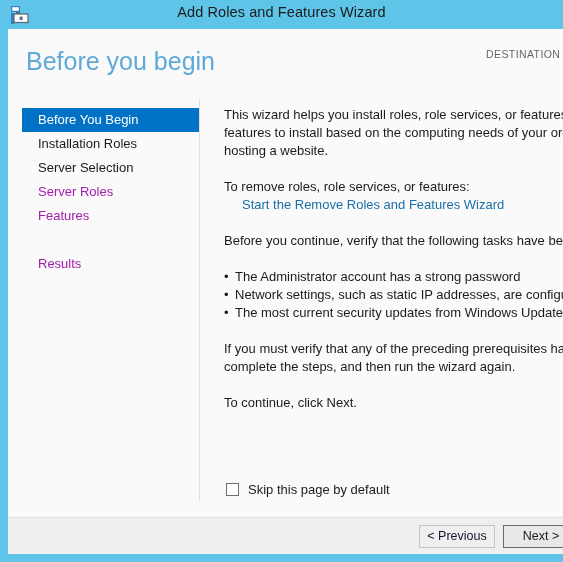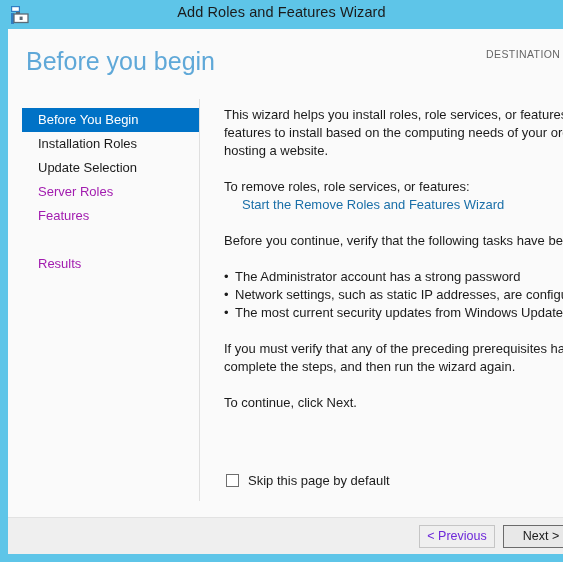--- a/index.html
+++ b/index.html
@@ -197,21 +197,21 @@
   .bullet-dot {
     display: inline-block;
     width: 11px;
     color: #1b1b1b;
   }
 
   
   #skip-row {
     position: absolute;
     left: 16px;
-    top: 374px;
+    top: 383px;
     height: 18px;
     white-space: nowrap;
     cursor: default;
   }
   #skip-box {
     display: inline-block;
     width: 13px;
     height: 13px;
     border: 1px solid #6E6E6E;
     background: #ffffff;
@@ -249,21 +249,21 @@
     font-family: "Liberation Sans", sans-serif;
     background: #EFEFEF;
     border: 1px solid #ADADAD;
     box-sizing: border-box;
     color: #1b1b1b;
     cursor: pointer;
     white-space: nowrap;
     padding: 0;
   }
   .btn.disabled {
-    color: #6d28d9;
+    color: #0f172a;
     border-color: #C5C5C5;
     cursor: default;
   }
   .btn.default {
     border: 1px solid #6B6B6B;
     background: #E8E8E8;
   }
   #btn-previous { left: 411px;  width: 76px; }
   #btn-next     { left: 495px;  width: 76px; }
 </style>
@@ -295,21 +295,21 @@
       <div id="dest-server-label">DESTINATION SERVER</div>
       <div id="dest-server-value">A</div>
     </div>
   </div>
 
   <div id="body-area">
 
     <div id="sidebar">
       <div class="nav-item selected" style="top:11px">Before You Begin</div>
       <div class="nav-item" style="top:35px">Installation Roles</div>
-      <div class="nav-item" style="top:59px">Update Selection</div>
+      <div class="nav-item" style="top:59px">Server Selection</div>
       <div class="nav-item disabled" style="top:83px">Server Roles</div>
       <div class="nav-item disabled" style="top:107px">Features</div>
       <div class="nav-item disabled" style="top:155px">Results</div>
     </div>
 
     <div id="divider"></div>
 
     <div id="content">
 
       <div class="para" style="top:9px">This wizard helps you install roles, role services, or features. You d</div>

